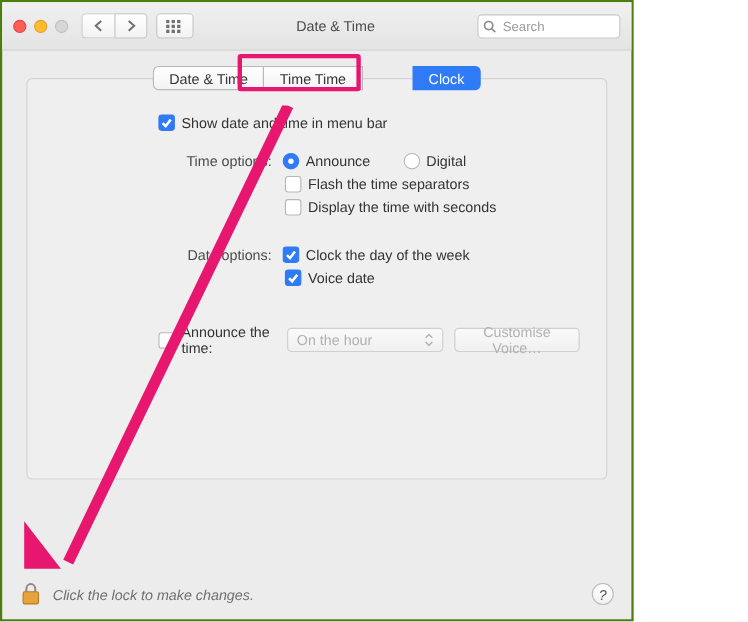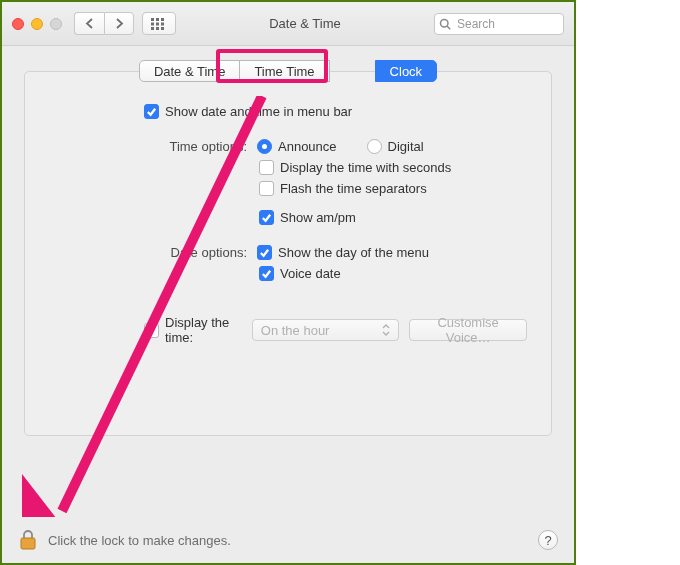--- a/index.html
+++ b/index.html
@@ -210,20 +210,21 @@
   }
 
   
   .footer {
     height: 46px;
     display:flex;
     align-items:center;
     padding: 0 16px;
     gap: 10px;
     position:relative;
+    font-style:italic;
   }
   .lock { width: 20px; height: 22px; }
   .footer-text { color:#6e6e6e; }
   .help {
     margin-left:auto;
     width:20px; height:20px;
     border:1px solid #b9b9b9;
     border-radius:50%;
     background:linear-gradient(#fff,#f1f1f1);
     color:#555;
@@ -310,63 +311,55 @@
         <span class="label-col">Time options:</span>
         <span class="rd on"></span>
         <span>Announce</span>
         <span class="rd-gap"></span>
         <span class="rd"></span>
         <span>Digital</span>
       </div>
 
       <div class="row indent2">
         <span class="cb"></span>
-        <span>Display the time with seconds</span>
+        <span>Flash the time separators</span>
       </div>
       <div class="row indent2">
         <span class="cb"></span>
-        <span>Flash the time separators</span>
+        <span>Display the time with seconds</span>
       </div>
 
       <div style="height:8px"></div>
 
-      <div class="row indent2">
-        <span class="cb on">
-            <svg viewBox="0 0 12 12">
-              <path d="M2 6.5 L5 9.5 L10 3"></path>
-            </svg>
-          </span>
-        <span>Show am/pm</span>
-      </div>
 
       <div class="section-gap"></div>
 
       <div class="row indent1">
         <span class="label-col">Date options:</span>
         <span class="cb on">
             <svg viewBox="0 0 12 12">
               <path d="M2 6.5 L5 9.5 L10 3"></path>
             </svg>
           </span>
-        <span>Show the day of the menu</span>
+        <span>Clock the day of the week</span>
       </div>
       <div class="row indent2">
         <span class="cb on">
             <svg viewBox="0 0 12 12">
               <path d="M2 6.5 L5 9.5 L10 3"></path>
             </svg>
           </span>
         <span>Voice date</span>
       </div>
 
       <div style="height:28px"></div>
 
       <div class="row indent1" style="align-items:center;">
         <span class="cb"></span>
-        <span style="margin-right:10px;">Display the time:</span>
+        <span style="margin-right:10px;">Announce the time:</span>
         <div class="select-box">
           <span>On the hour</span>
           <svg width="8" height="12" viewBox="0 0 8 12">
               <path d="M1 4 L4 1 L7 4 M1 8 L4 11 L7 8" fill="none" stroke="#b1b1b1" stroke-width="1.3"></path>
             </svg>
         </div>
         <div class="btn-dis">
           <span>Customise Voice…</span>
         </div>
       </div>

